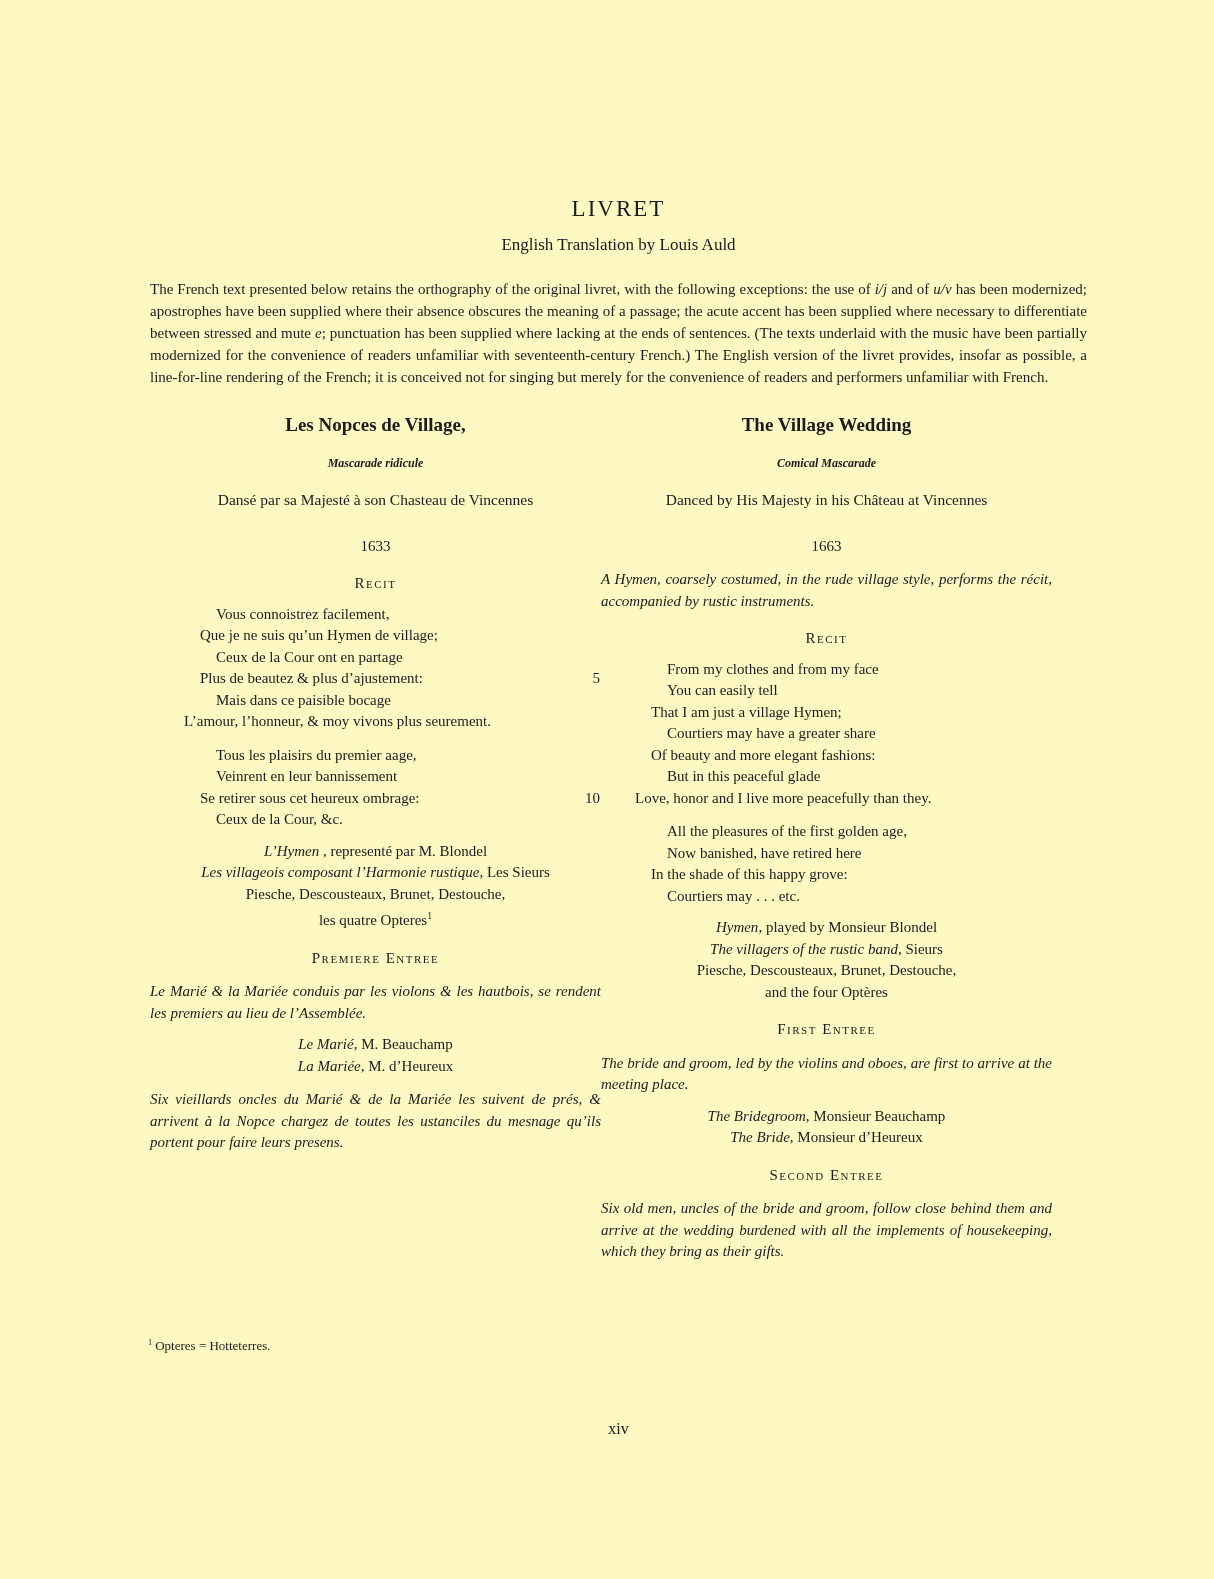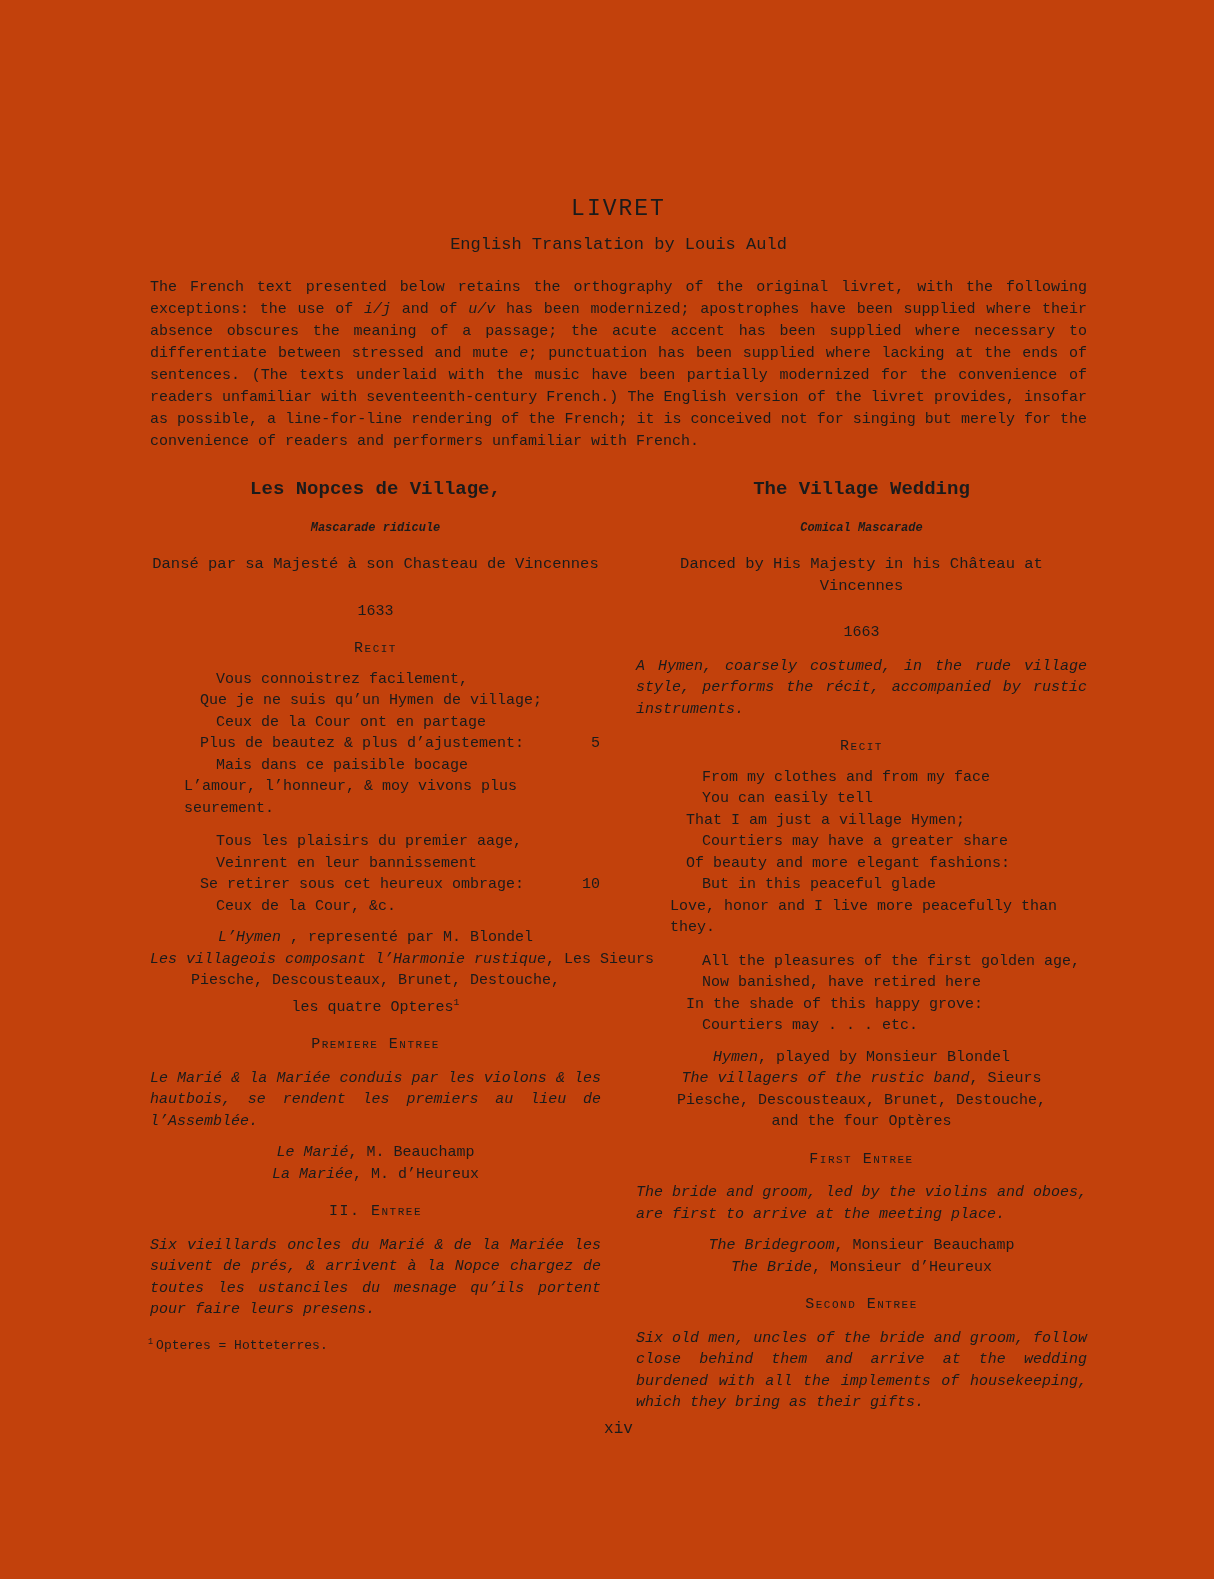--- a/index.html
+++ b/index.html
@@ -1,28 +1,28 @@
 <!DOCTYPE html>
 <html><head>
 <meta charset="utf-8">
 <style>
   html,body{margin:0;padding:0;background:#ffffff;}
   .page{
     position:relative;
     width:1214px;height:1579px;
-    background:#c2410c;
+    background:#fef9c3;
     color:#1b1b1b;
-    font-family:Liberation Mono, monospace;
+    font-family:Liberation Serif, serif;
     overflow:hidden;
   }
   .content{position:absolute;left:150px;top:196px;width:937px;}
   .doc-title{text-align:center;font-size:23px;letter-spacing:2px;}
   .doc-subtitle{text-align:center;font-size:17px;margin-top:13px;}
   .intro{margin:23px 0 0 0;font-size:15px;line-height:22px;text-align:justify;}
-  .columns{margin-top:25px;display:flex;gap:35px;}
+  .columns{margin-top:25px;display:flex;}
   .col{width:451px;font-size:15px;line-height:21.5px;}
   .col-title{text-align:center;font-size:19px;font-weight:bold;margin:0;line-height:23px;}
   .col-sub{text-align:center;font-size:12px;font-weight:bold;font-style:italic;margin:17px 0 0;line-height:20px;}
   .perf{text-align:center;margin-top:16px;font-size:15.5px;}
   .year{text-align:center;margin-top:25px;}
   .direction{font-style:italic;text-align:justify;margin:12px 0 0;}
   .heading{text-align:center;font-variant:small-caps;letter-spacing:1.5px;margin-top:16px;}
   .stanza{margin-top:9px;}
   .stanza + .stanza{margin-top:12px;}
   .vl{position:relative;}
@@ -76,21 +76,20 @@
           <div class="cast-line"><span class="it">Les villageois composant l’Harmonie rustique</span><span>, Les Sieurs</span></div>
           <div class="cast-line"><span>Piesche, Descousteaux, Brunet, Destouche,</span></div>
           <div class="cast-line"><span>les quatre Opteres</span><sup>1</sup></div>
         </div>
         <div class="heading">Premiere Entree</div>
         <p class="direction">Le Marié &amp; la Mariée conduis par les violons &amp; les hautbois, se rendent les premiers au lieu de l’Assemblée.</p>
         <div class="cast">
           <div class="cast-line"><span class="it">Le Marié</span><span>, M. Beauchamp</span></div>
           <div class="cast-line"><span class="it">La Mariée</span><span>, M. d’Heureux</span></div>
         </div>
-        <div class="heading">II. Entree</div>
         <p class="direction">Six vieillards oncles du Marié &amp; de la Mariée les suivent de prés, &amp; arrivent à la Nopce chargez de toutes les ustanciles du mesnage qu’ils portent pour faire leurs presens.</p>
       </section>
 
       <section class="col">
         <h2 class="col-title">The Village Wedding</h2>
         <h3 class="col-sub">Comical Mascarade</h3>
         <div class="perf">Danced by His Majesty in his Château at Vincennes</div>
         <div class="year">1663</div>
         <p class="direction">A Hymen, coarsely costumed, in the rude village style, performs the récit, accompanied by rustic instruments.</p>
         <div class="heading">Recit</div>

